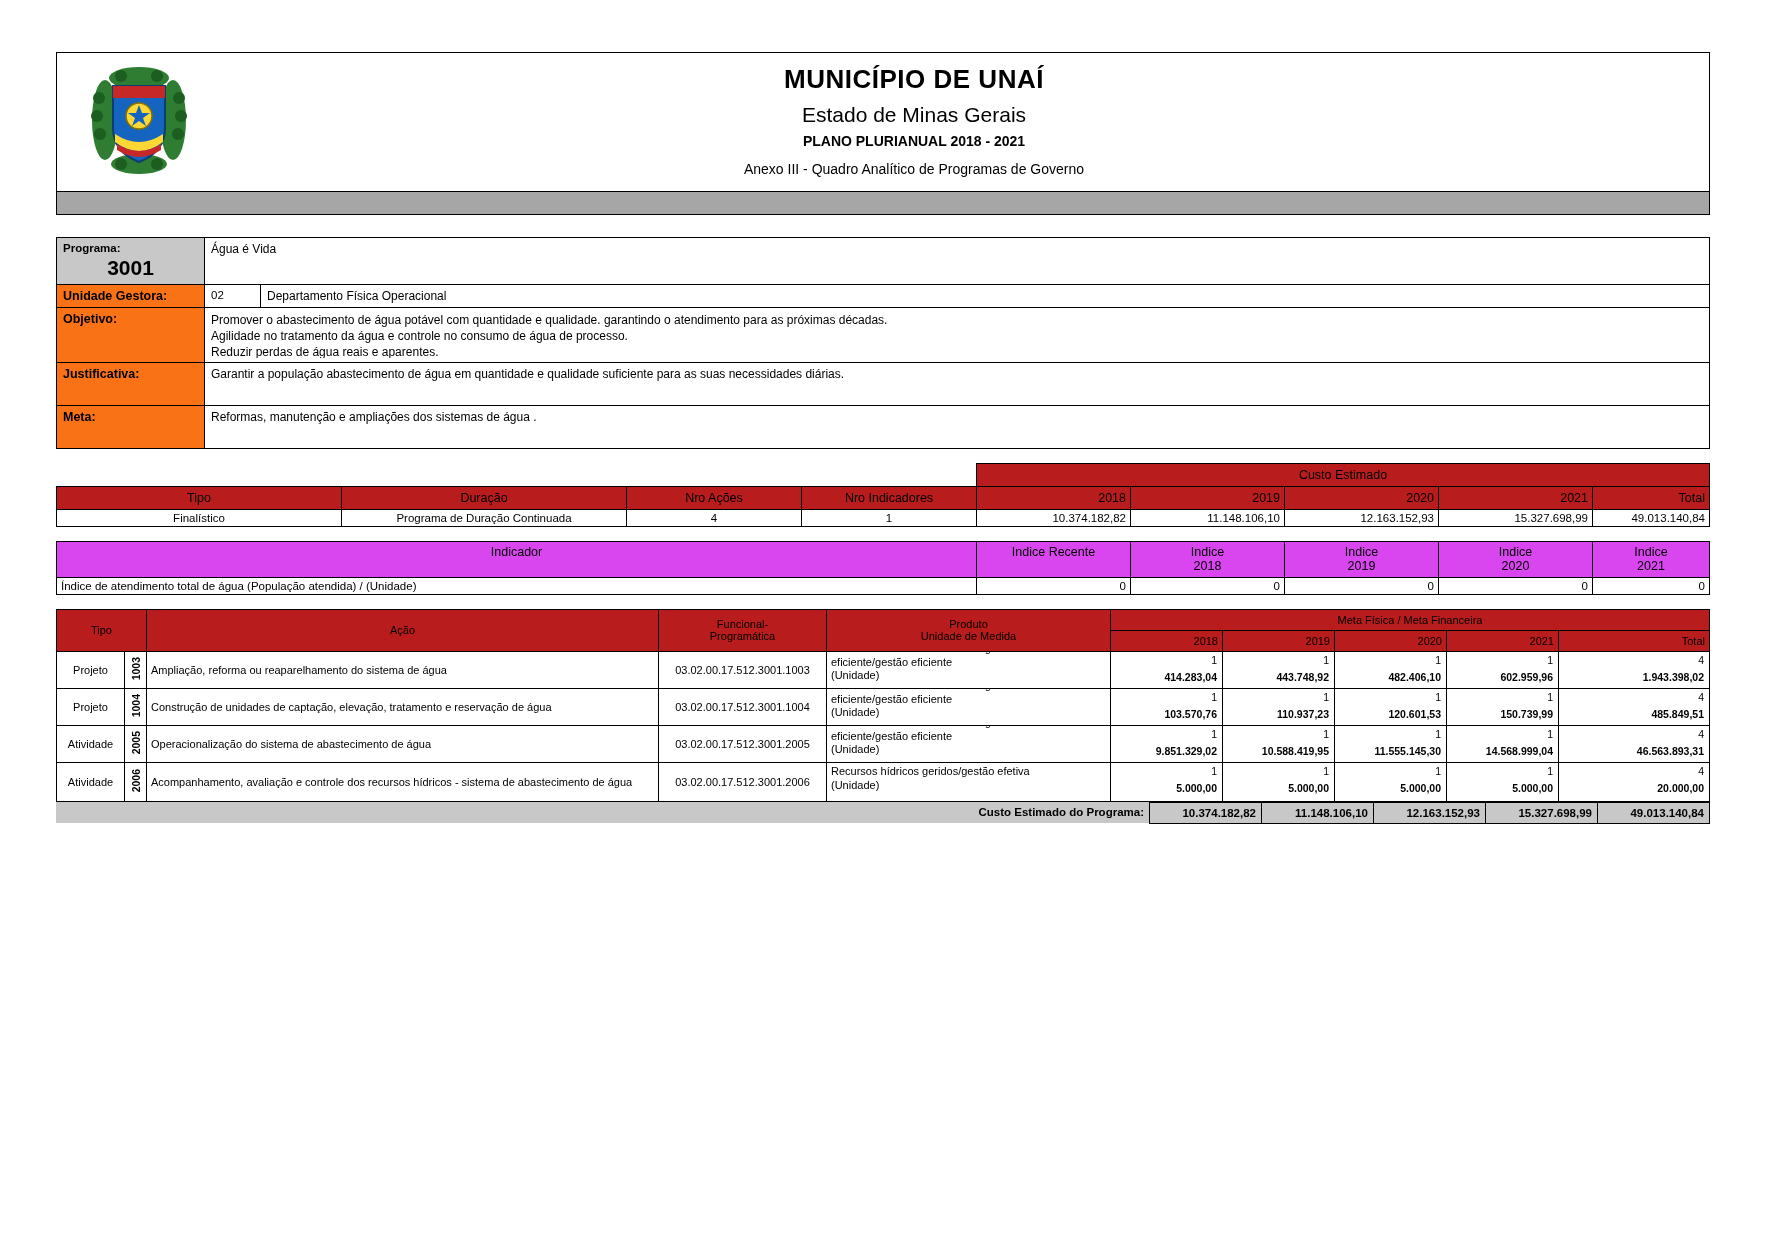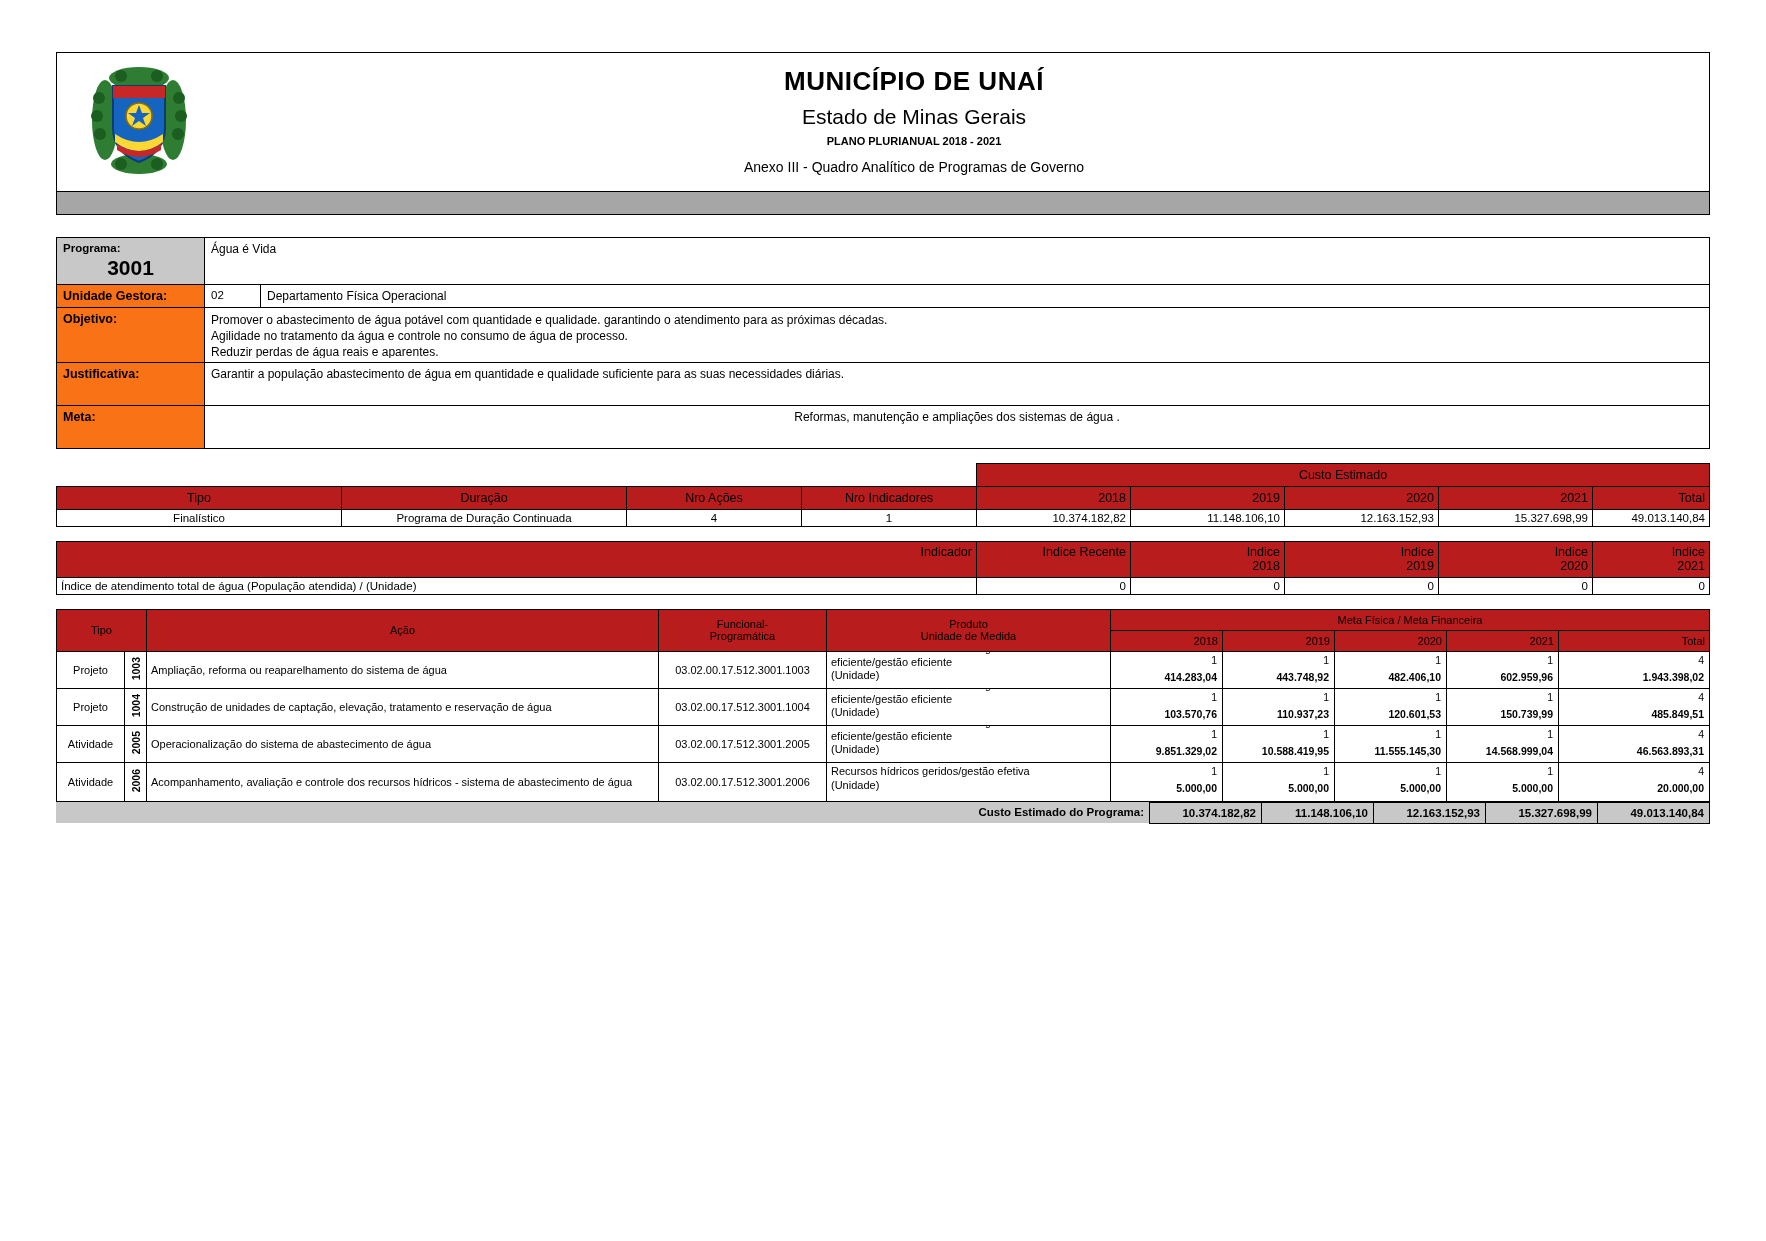--- a/index.html
+++ b/index.html
@@ -49,21 +49,21 @@
     font-size: 26px;
     font-weight: bold;
     letter-spacing: .5px;
     margin-bottom: 8px;
   }
   .h-sub1 {
     font-size: 21px;
     margin-bottom: 6px;
   }
   .h-sub2 {
-    font-size: 11px;
+    font-size: 14px;
     font-weight: bold;
     margin-bottom: 12px;
   }
   .h-sub3 {
     font-size: 14px;
     font-weight: normal;
   }
   .gray-band {
     height: 22px;
     background: #a6a6a6;
@@ -122,22 +122,22 @@
     font-size: 12.5px;
     padding: 4px 4px;
     margin-left: 19px;
   }
   .ctr { text-align: center; }
   .rgt { text-align: right; }
   .nb { border: none; }
 
   
   .ind-hdr {
-    background: #b91c1c;
-    text-align: right;
+    background: #d946ef;
+    text-align: center;
     font-size: 12.5px;
     padding: 3px 4px;
     line-height: 1.15;
   }
 
   
   .act th, .act td { font-size: 11px; }
   .vert {
     writing-mode: vertical-rl;
     transform: rotate(180deg);
@@ -264,21 +264,21 @@
 Agilidade no tratamento da água e controle no consumo de água de processo.
 Reduzir perdas de água reais e aparentes.</span>
         </td>
       </tr>
       <tr>
         <td class="lbl">Justificativa:</td>
         <td class="val" colspan="2" style="height:34px;">Garantir a população abastecimento de água em quantidade e qualidade suficiente para as suas necessidades diárias.</td>
       </tr>
       <tr>
         <td class="lbl">Meta:</td>
-        <td class="val" colspan="2" style="height:34px;text-align:center;">Reformas, manutenção e ampliações dos sistemas de água .</td>
+        <td class="val" colspan="2" style="height:34px;">Reformas, manutenção e ampliações dos sistemas de água .</td>
       </tr>
     </tbody>
       </table>
   </div>
 
   <div class="mt14">
     <table>
       <colgroup>
         <col style="width:285px">
           <col style="width:285px">

